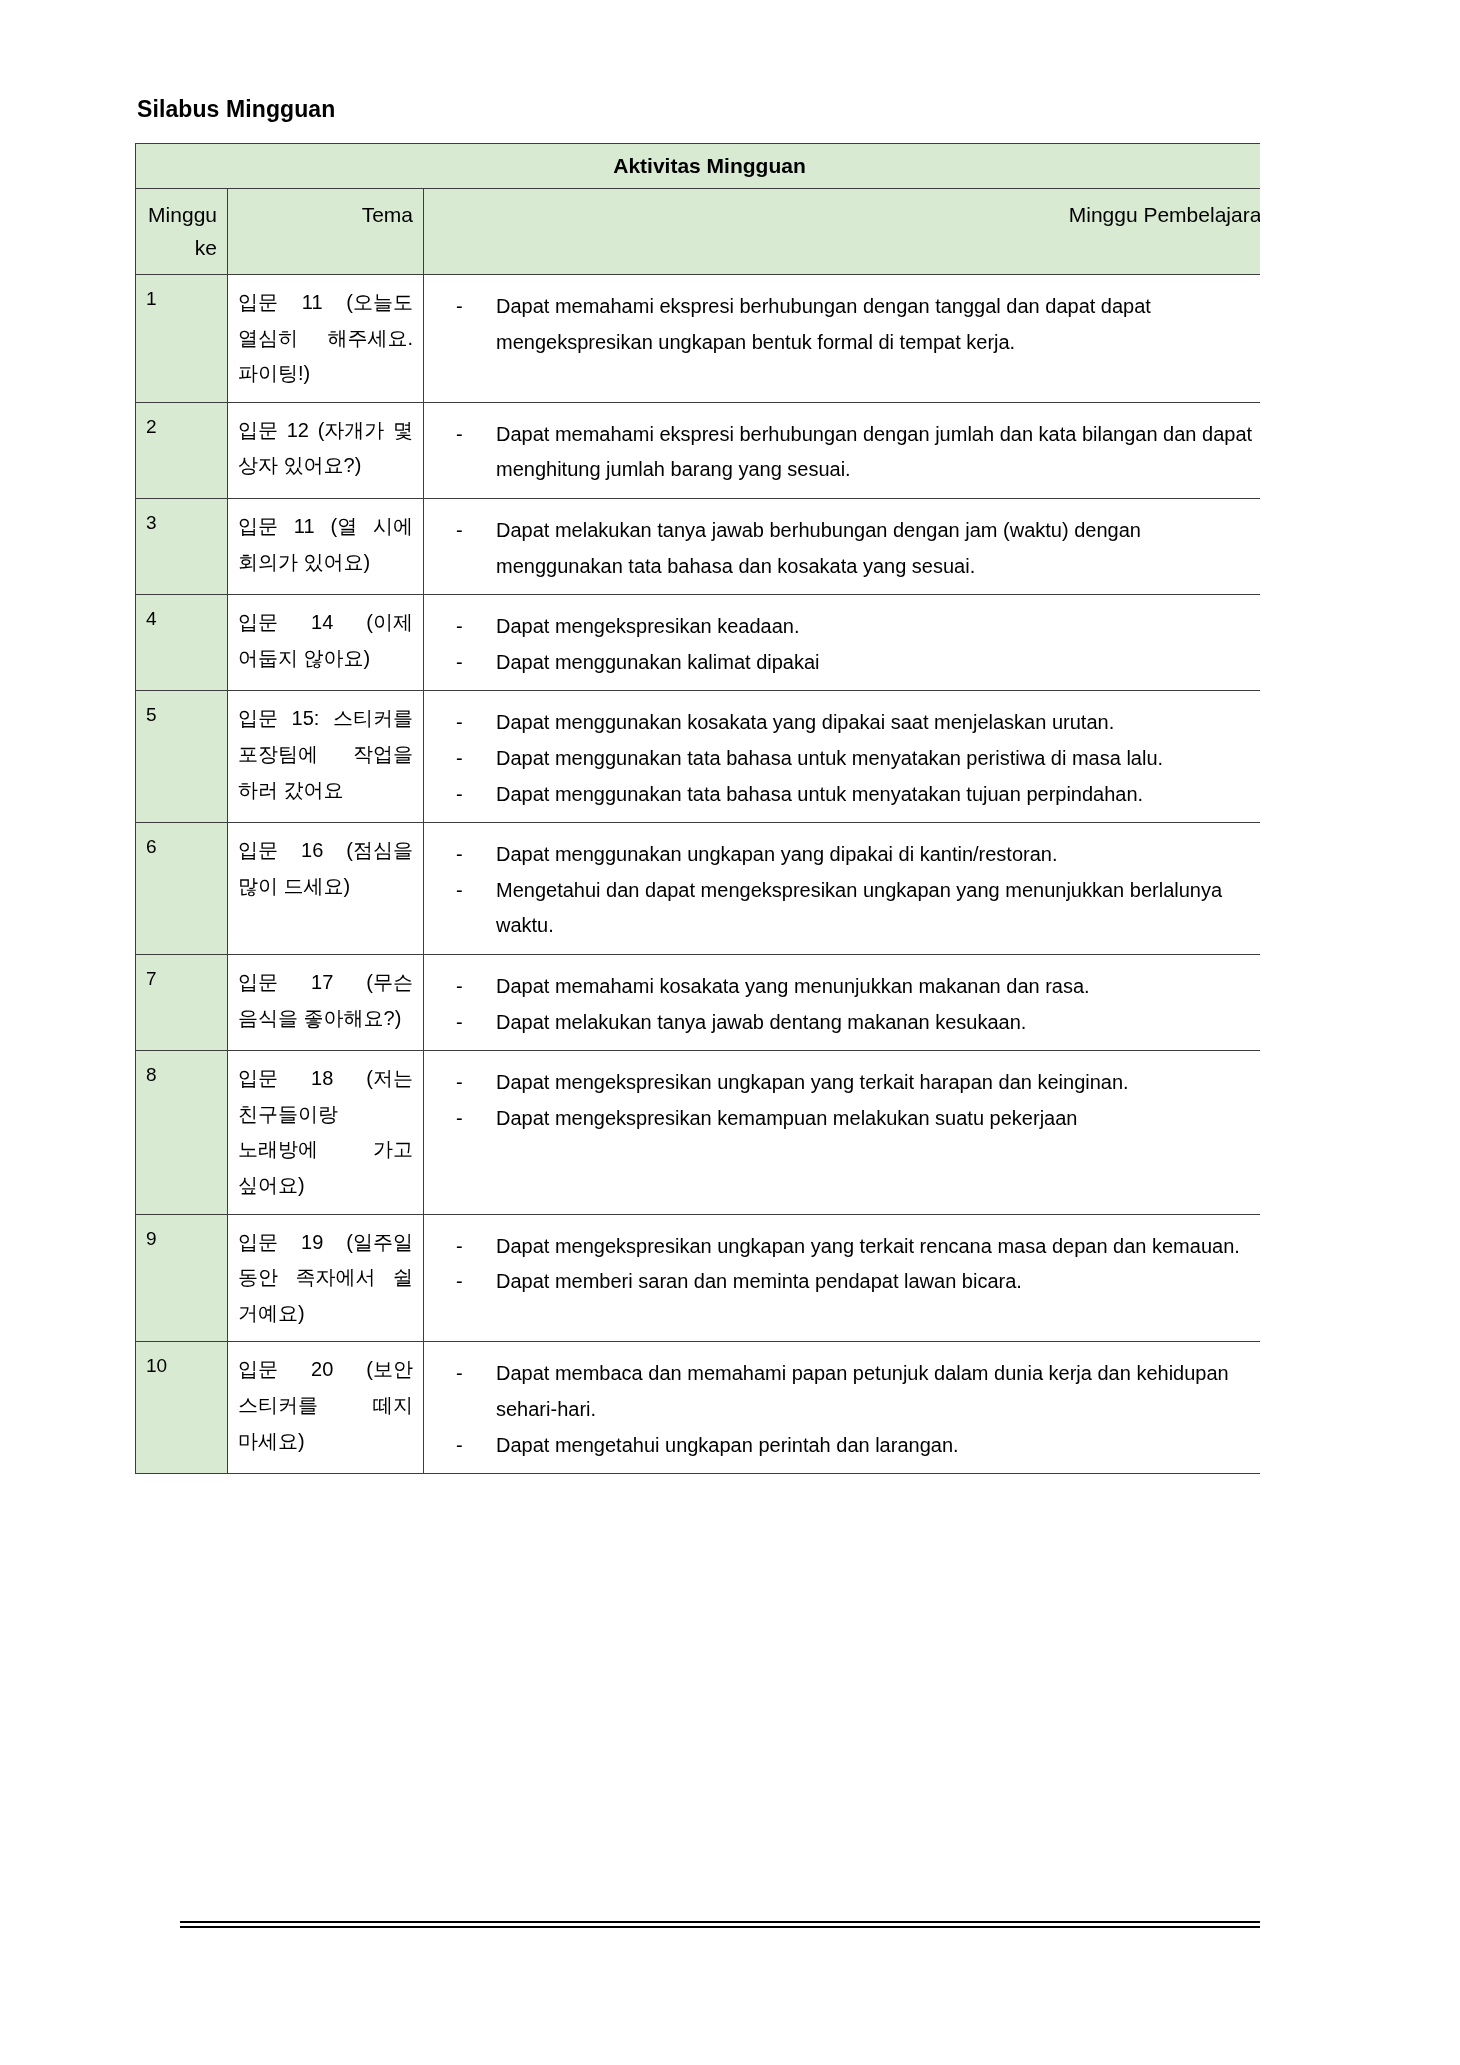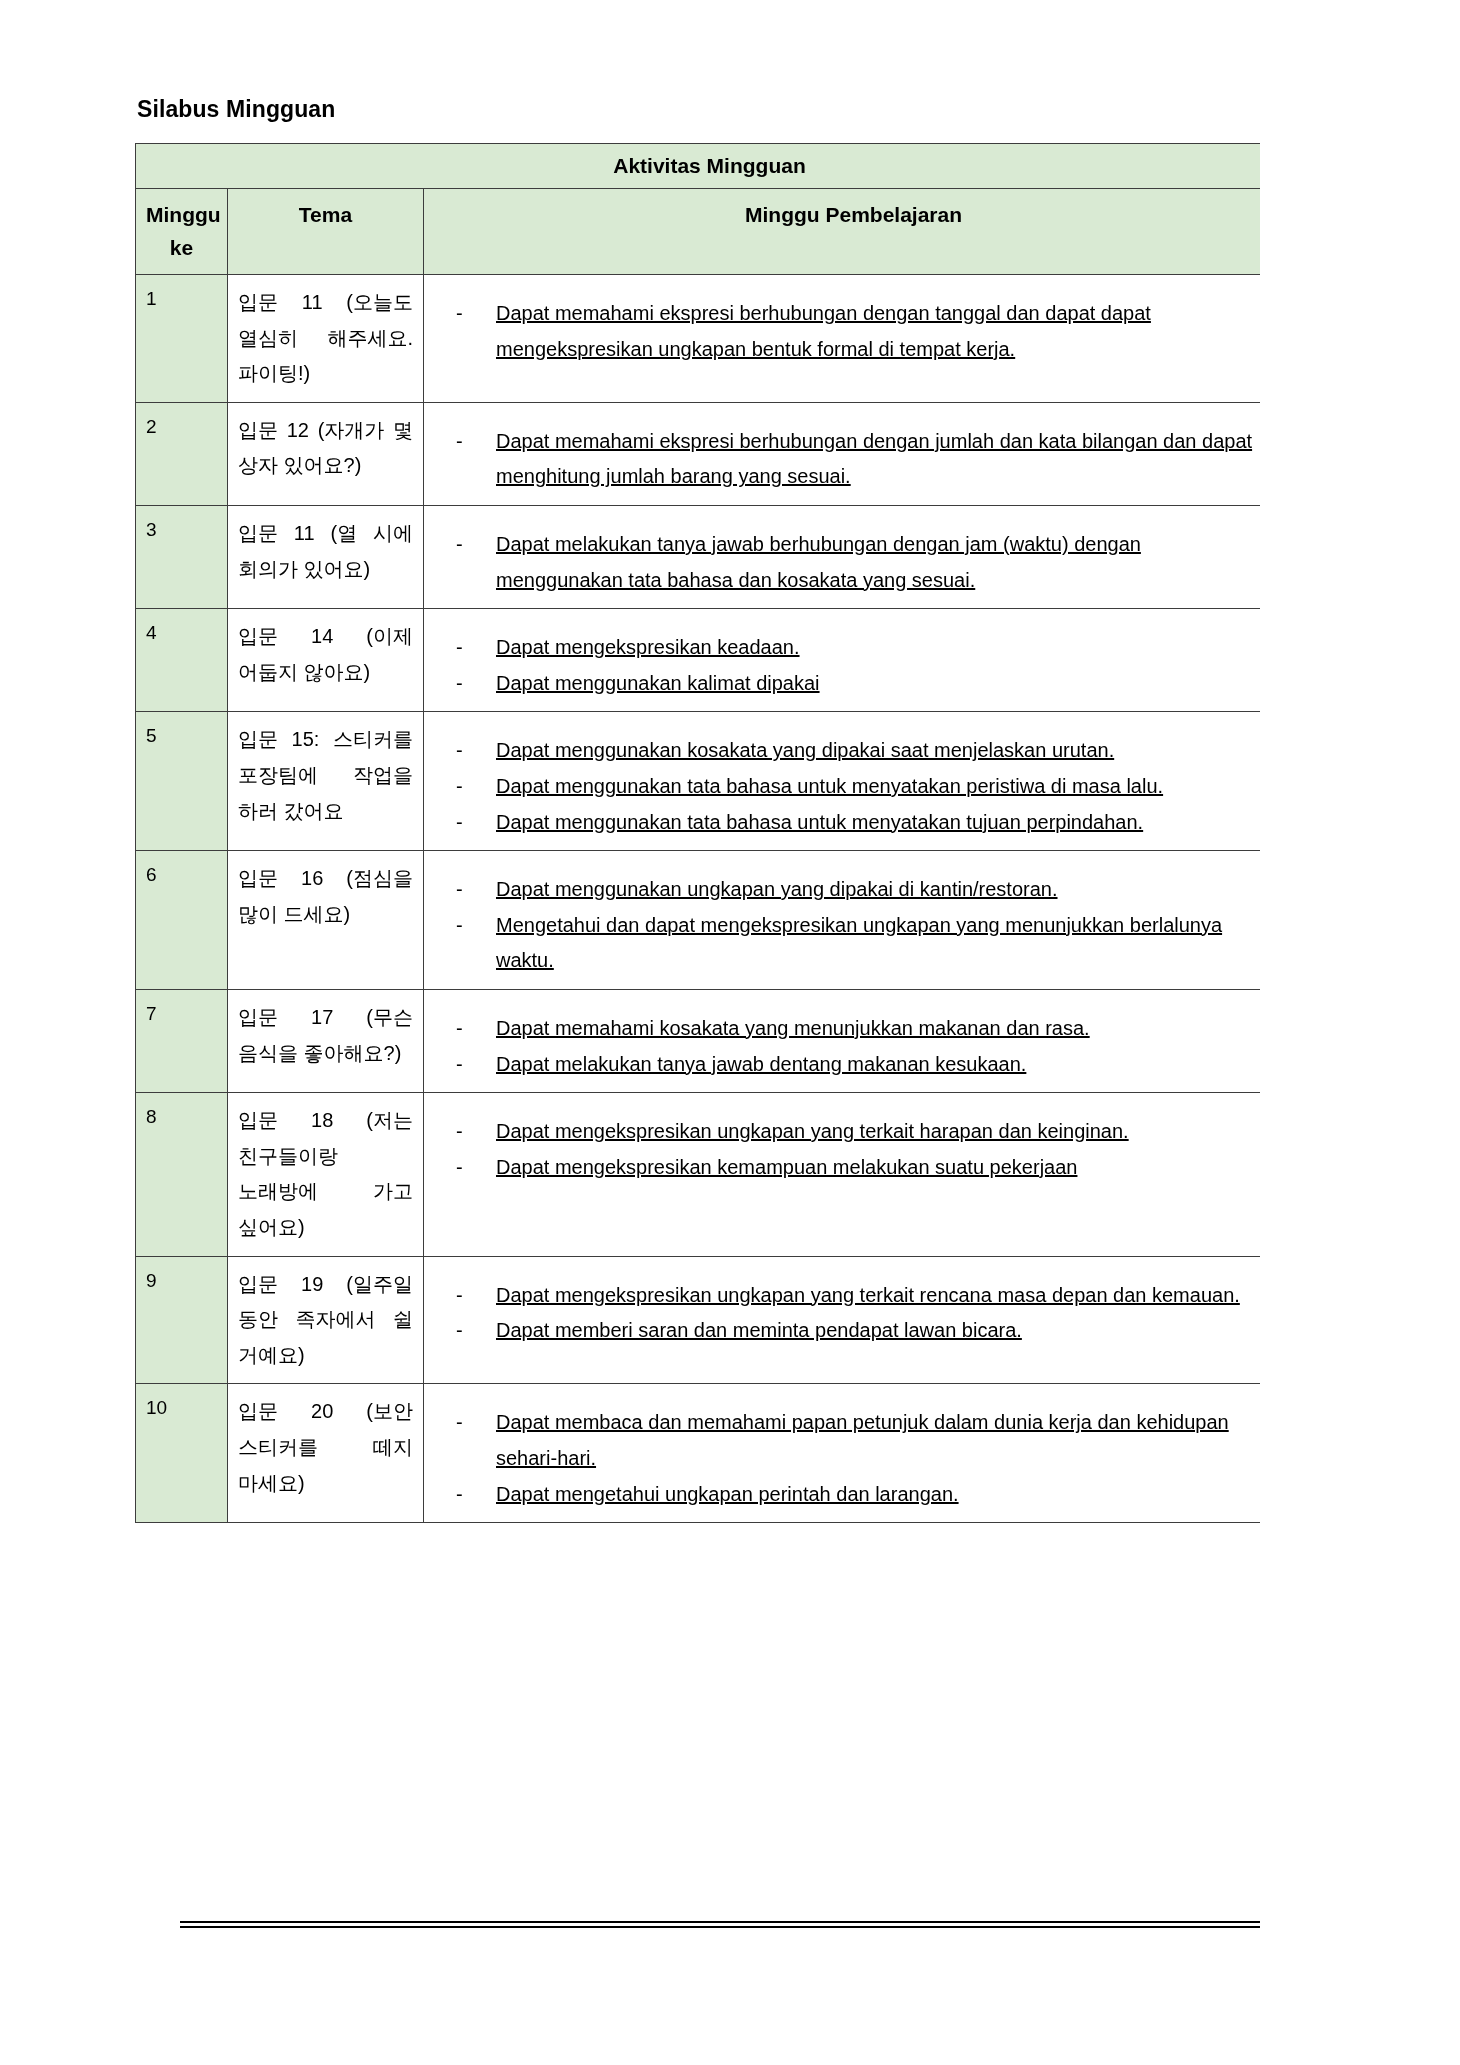--- a/index.html
+++ b/index.html
@@ -56,22 +56,22 @@
   .hdr-merged {
     background: #d9ead3;
     text-align: center;
     font-weight: bold;
     font-size: 21px;
     height: 42px;
     padding: 9px 6px 10px 6px;
   }
   .hdr-cell {
     background: #d9ead3;
-    text-align: center;
-    font-weight: bold;
+    text-align: right;
+    font-weight: normal;
     font-size: 21px;
     padding: 10px 8px 14px 8px;
     height: 76px;
     line-height: 1.55;
   }
   .hdr-cell.col-week { line-height: 1.55; }
 
   
   .col-w1 { width: 92px; }
   .col-w2 { width: 196px; }
@@ -102,23 +102,22 @@
 
   
   ul.obj-list {
     list-style: none;
     margin: 0;
     padding: 0;
   }
   ul.obj-list > li {
     position: relative;
     padding-left: 62px;
-    margin: 11px 0 0 0;
+    margin: 4px 0 0 0;
     line-height: 1.78;
-    text-decoration: underline;
   }
   ul.obj-list > li + li { margin-top: 0.0em; }
   ul.obj-list > li::before {
     content: "-";
     position: absolute;
     left: 22px;
     top: 0;
   }
 
   

